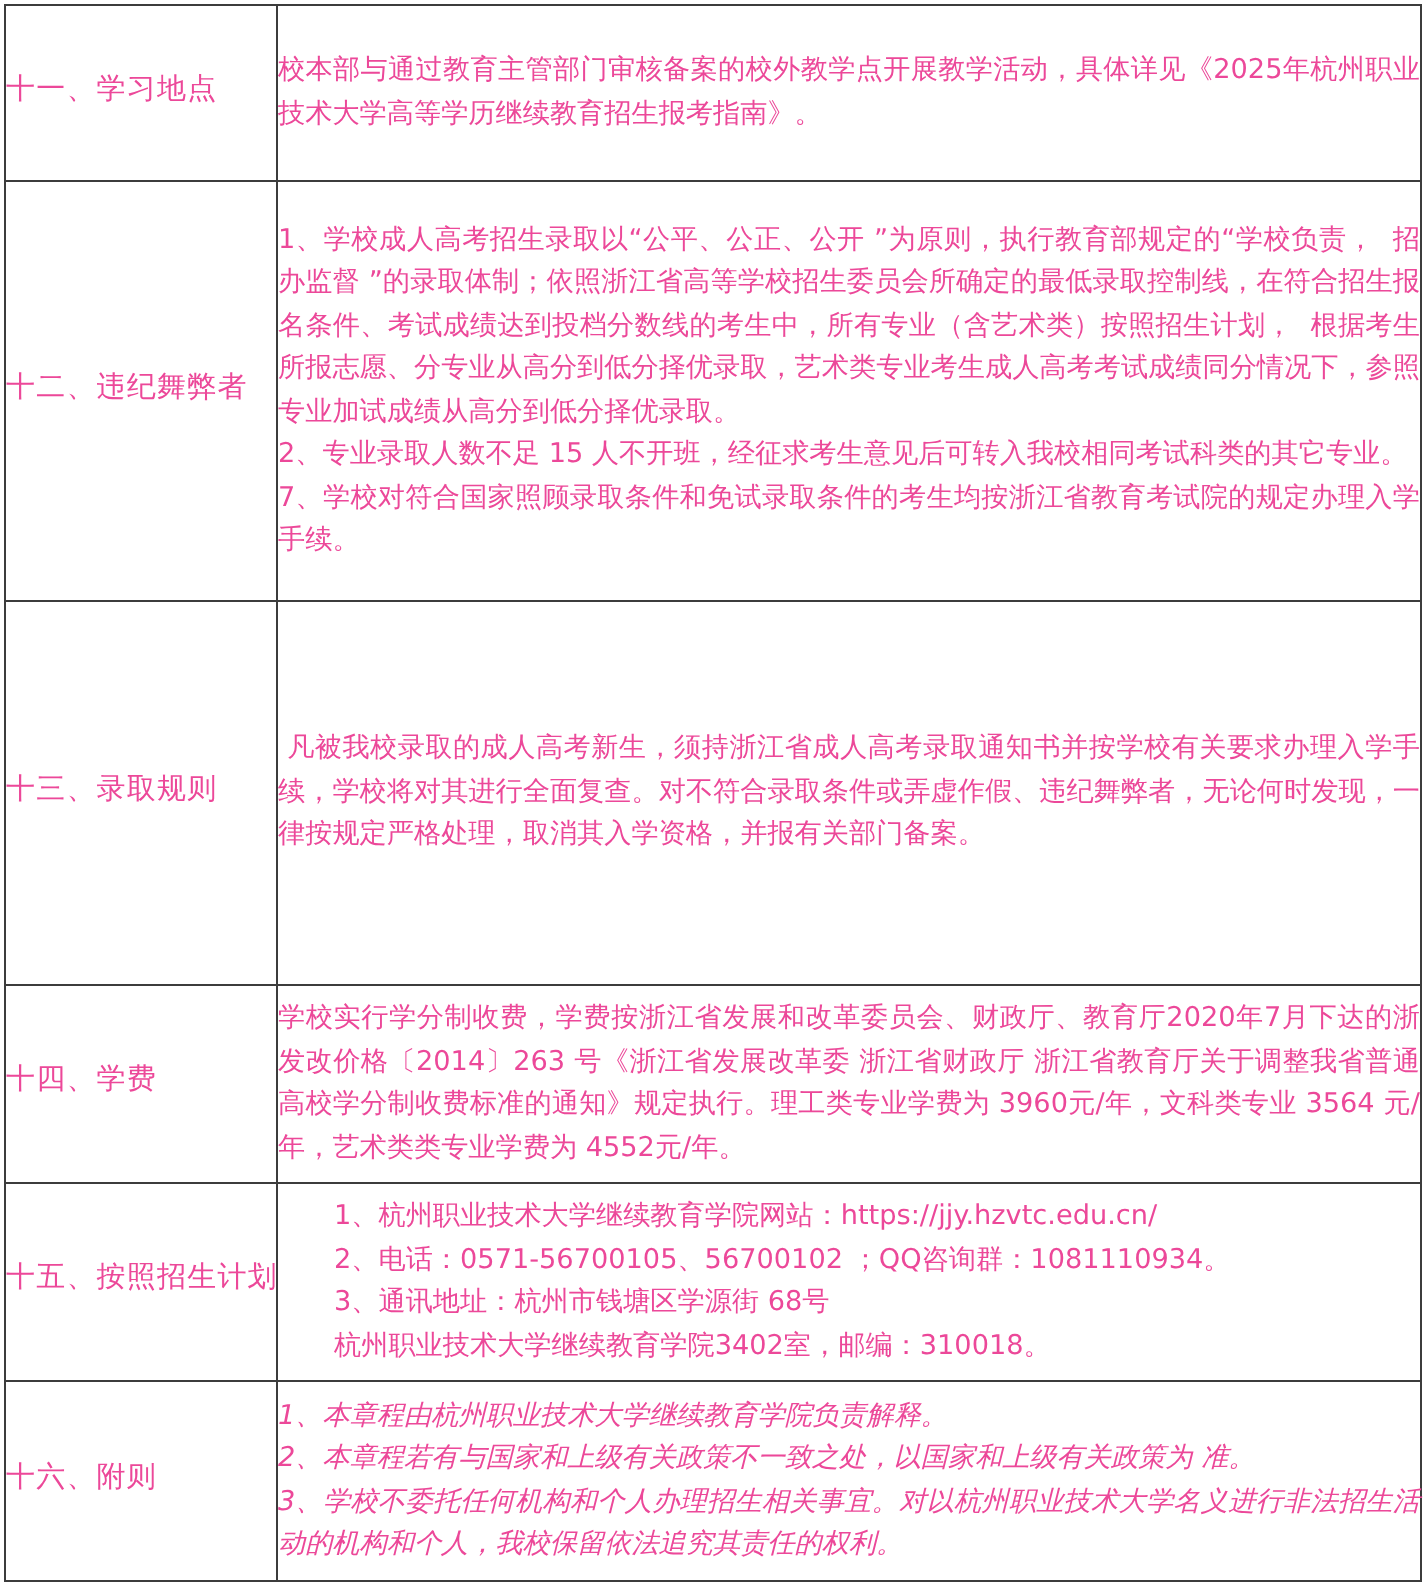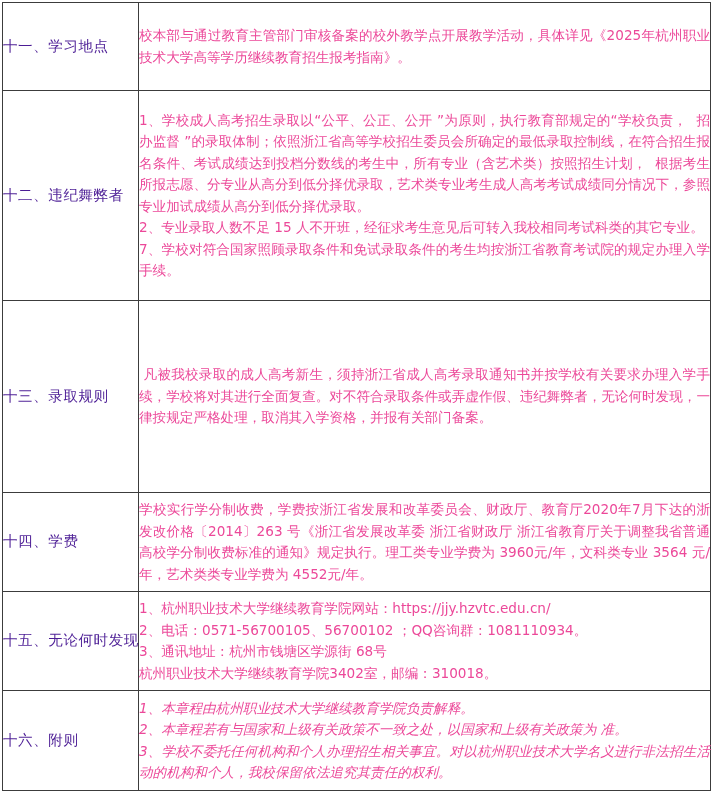--- a/index.html
+++ b/index.html
@@ -42,26 +42,26 @@
 
   col.col-label { width: 136px; }
   col.col-body  { width: 572px; }
 
   .label-cell {
     text-align: left;
     padding-left: 12px;
     padding-right: 4px;
   }
   .label-text {
-    font-family: Liberation Sans, sans-serif;
+    font-family: Liberation Mono, monospace;
     font-size: 14.5px;
     line-height: 1.5;
     letter-spacing: 0.6px;
     white-space: nowrap;
-    color: #4c1d95;
+    color: #ec4899;
   }
 
   .body-cell {
     padding: 7px 6px 7px 9px;
   }
   .body-text {
     font-family: "DejaVu Sans", "Liberation Sans", sans-serif;
     font-size: 13.6px;
     line-height: 21.5px;
     text-align: justify;
@@ -70,21 +70,21 @@
     word-break: break-all;
     color: #ec4899;
     margin: 0;
   }
 
   
   .row-study .body-cell   { vertical-align: middle; }
   .row-rules  .body-cell  { vertical-align: middle; }
   .row-review .body-cell  { vertical-align: middle; }
   .row-tuition .body-cell { vertical-align: middle; }
-  .row-contact .body-cell { vertical-align: middle; }
+  .row-contact .body-cell { vertical-align: middle; padding-left: 28px; }
   .row-appendix .body-cell{ vertical-align: middle; font-style: italic; }
 
   .mono-ish {
     font-family: "DejaVu Sans", "Liberation Sans", sans-serif;
   }
 </style>
 </head>
 <body>
 
 <div class="page">
@@ -129,21 +129,21 @@
         <td class="label-cell">
           <div class="label-text">十四、学费</div>
         </td>
         <td class="body-cell">
           <div class="body-text">学校实行学分制收费，学费按浙江省发展和改革委员会、财政厅、教育厅2020年7月下达的浙发改价格〔2014〕263 号《浙江省发展改革委 浙江省财政厅 浙江省教育厅关于调整我省普通高校学分制收费标准的通知》规定执行。理工类专业学费为 3960元/年，文科类专业 3564 元/年，艺术类类专业学费为 4552元/年。</div>
         </td>
       </tr>
 
       <tr class="row-contact" style="height:99px;">
         <td class="label-cell">
-          <div class="label-text">十五、无论何时发现</div>
+          <div class="label-text">十五、按照招生计划</div>
         </td>
         <td class="body-cell">
           <div class="body-text mono-ish">1、杭州职业技术大学继续教育学院网站：https://jjy.hzvtc.edu.cn/
 2、电话：0571-56700105、56700102 ；QQ咨询群：1081110934。
 3、通讯地址：杭州市钱塘区学源街 68号
 杭州职业技术大学继续教育学院3402室，邮编：310018。</div>
         </td>
       </tr>
 
       <tr class="row-appendix" style="height:100px;">

